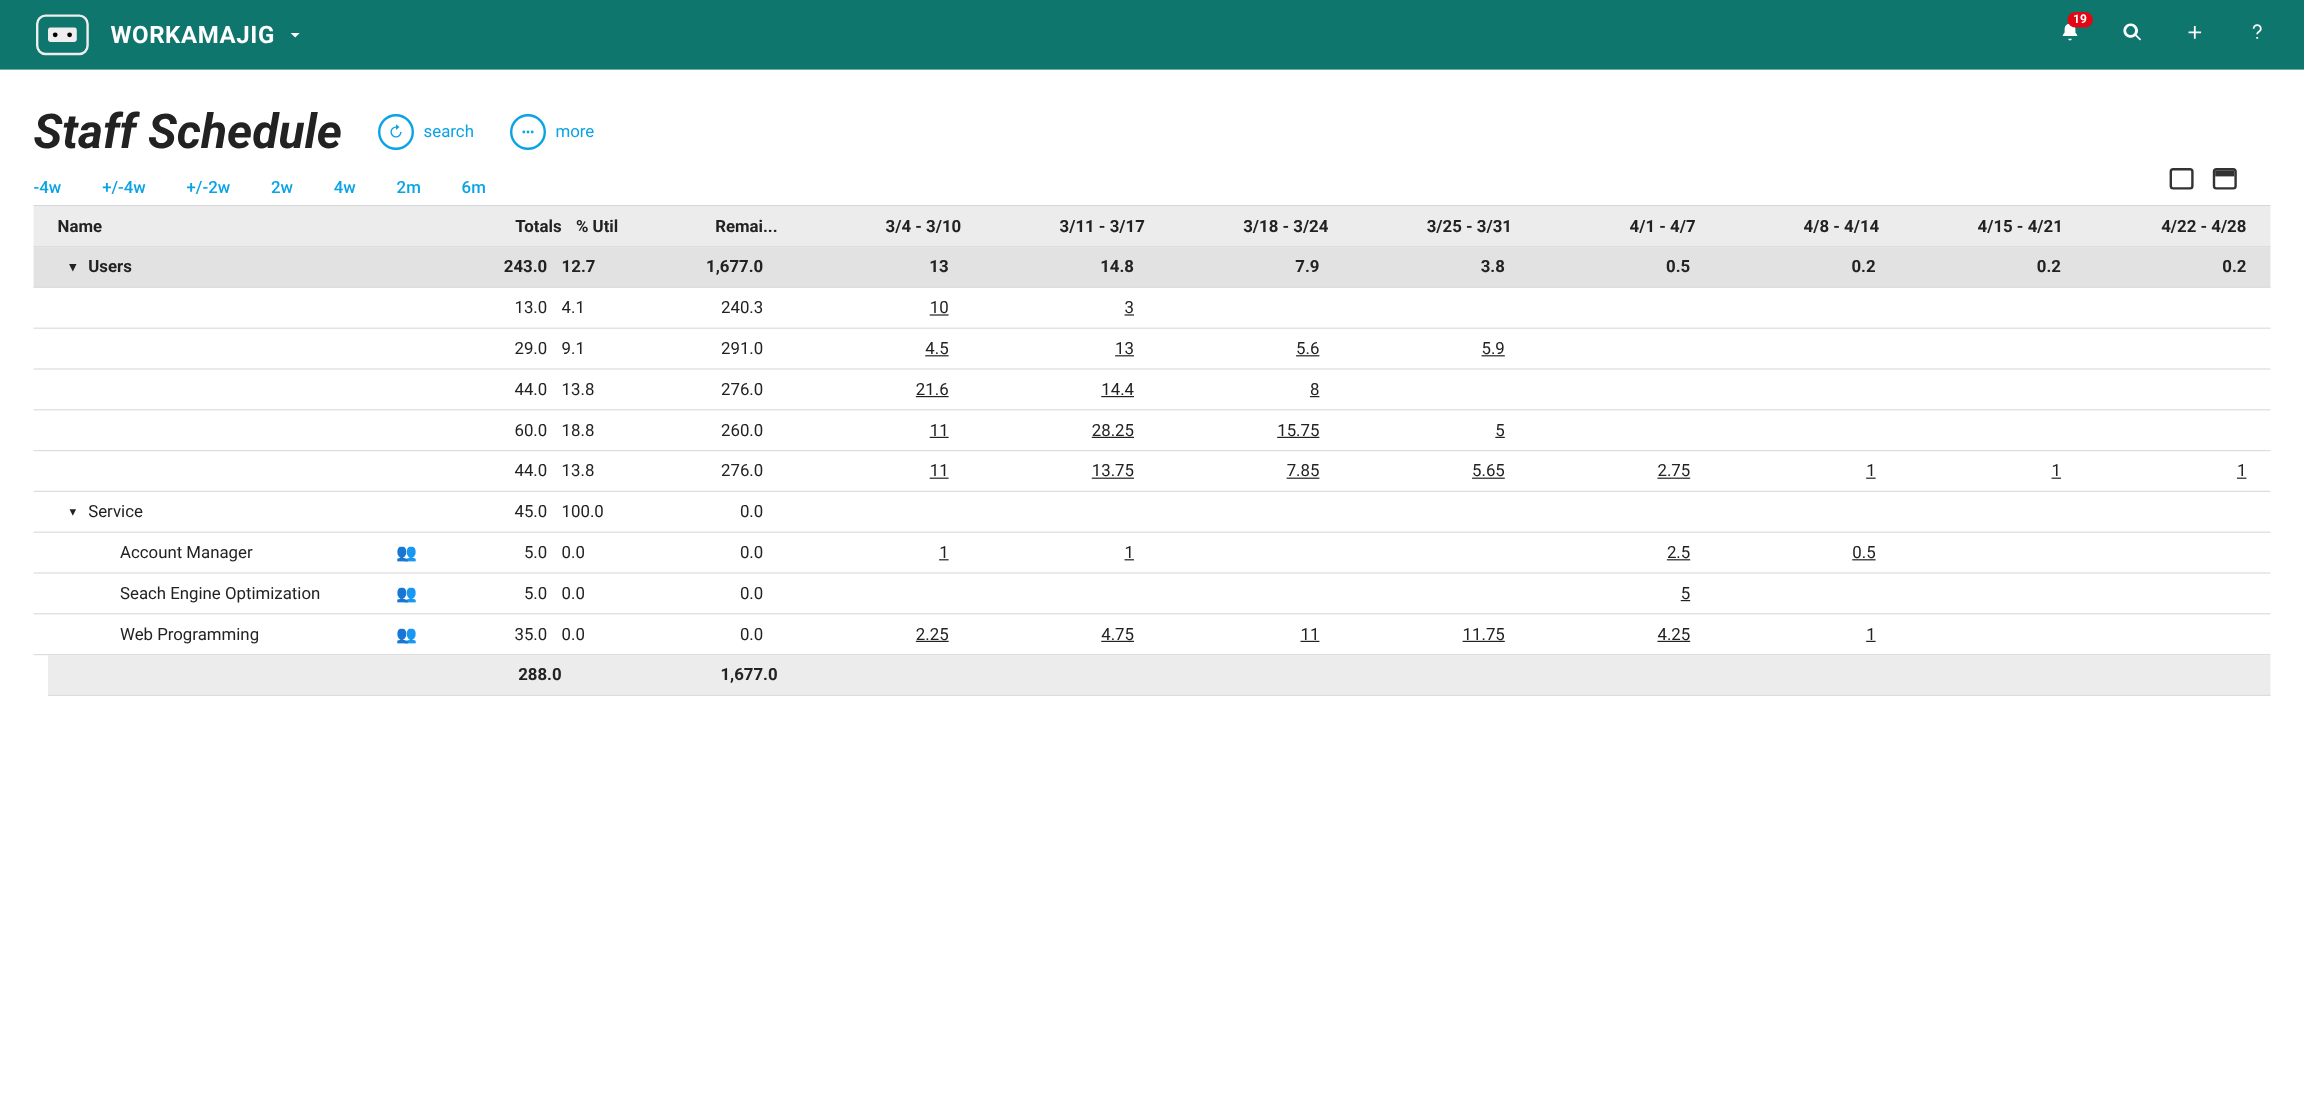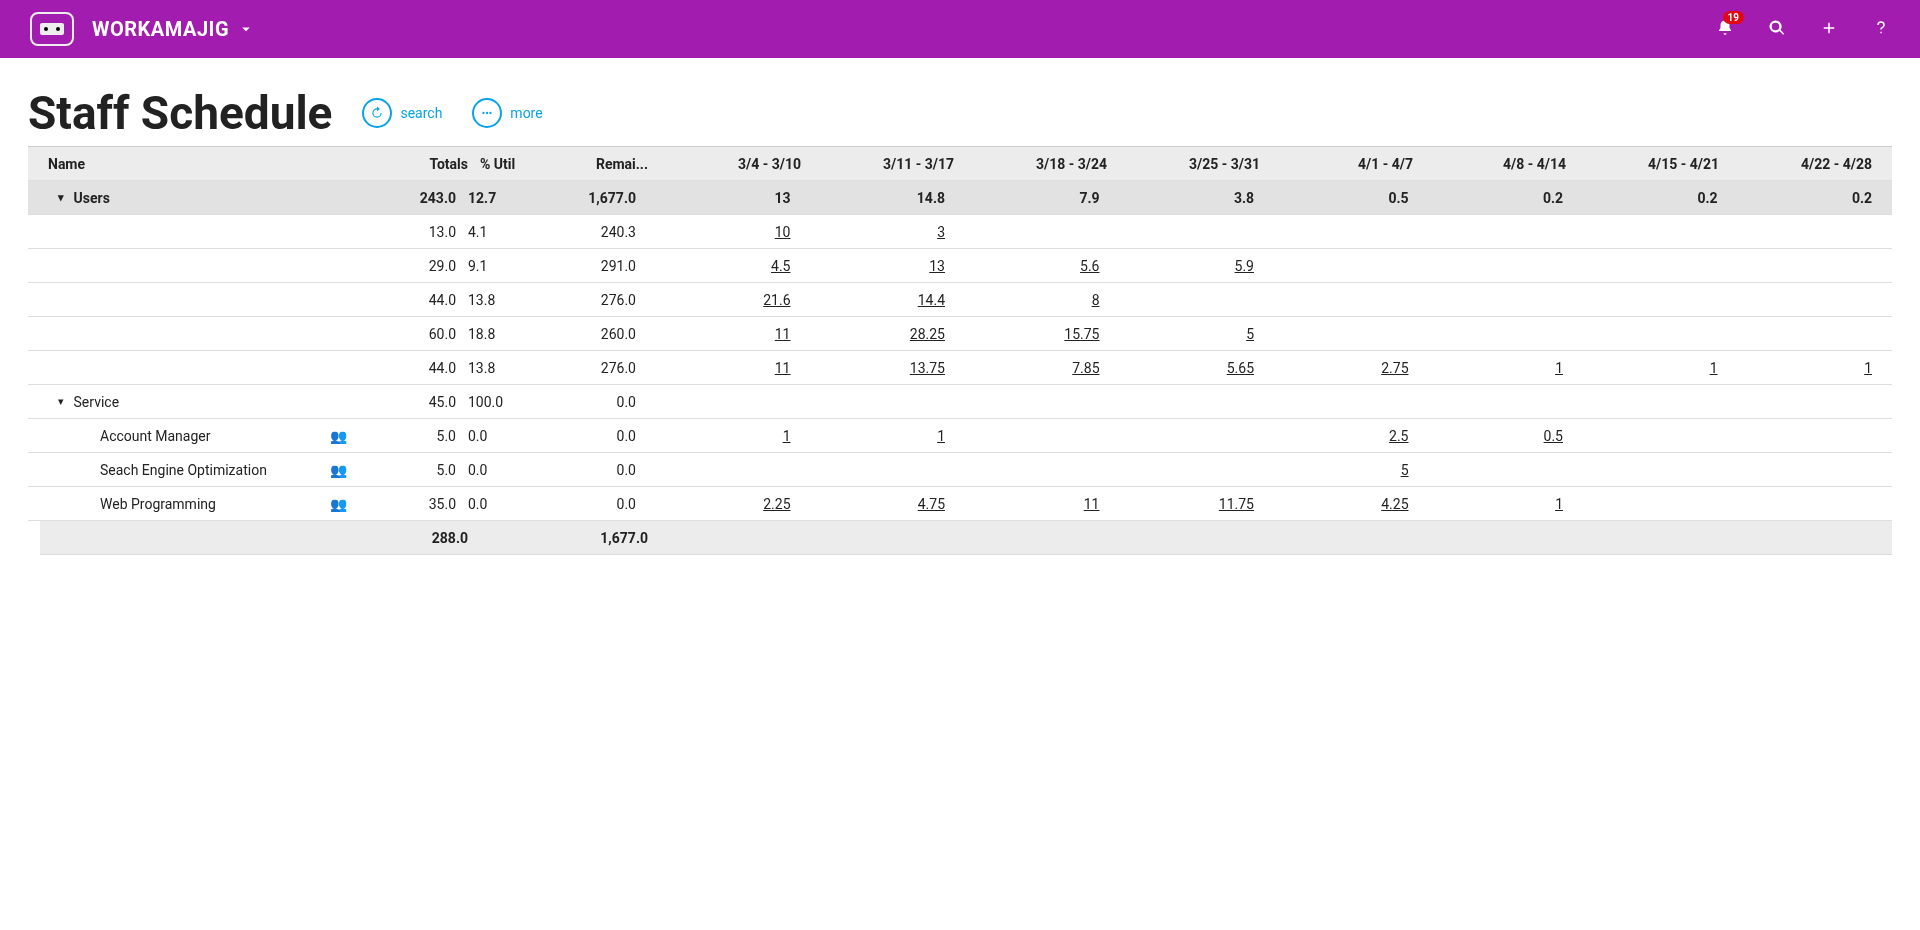--- a/index.html
+++ b/index.html
@@ -1,29 +1,29 @@
 <!DOCTYPE html>
 <html><head>
 <meta charset="utf-8">
 <style>
 * { margin:0; padding:0; box-sizing:border-box; }
 body { font-family:-apple-system,BlinkMacSystemFont,"Segoe UI",Roboto,Arial,sans-serif; font-size:14px; color:#222; background:#fff; }
-.topbar { background:#a21caf; color:#fff; height:58px; display:flex; align-items:center; padding:0 30px; justify-content:space-between; }
+.topbar { background:#0f766e; color:#fff; height:58px; display:flex; align-items:center; padding:0 30px; justify-content:space-between; }
 .topbar-left { display:flex; align-items:center; gap:18px; }
 .logo { width:44px; height:34px; border:2px solid #eee; border-radius:8px; display:flex; align-items:center; justify-content:center; }
 .logo-inner { width:24px; height:12px; background:#eee; border-radius:2px; position:relative; }
 .logo-inner::before, .logo-inner::after { content:''; position:absolute; width:4px; height:4px; background:#000; border-radius:50%; top:4px; }
 .logo-inner::before { left:4px; } .logo-inner::after { right:4px; }
 .brand { font-size:20px; font-weight:700; letter-spacing:.5px; display:flex; align-items:center; gap:8px; cursor:pointer; }
 .topbar-right { display:flex; align-items:center; gap:34px; }
 .tb-ic { position:relative; cursor:pointer; }
 .badge { position:absolute; top:-8px; right:-10px; background:#e30613; color:#fff; font-size:10px; font-weight:700; border-radius:8px; padding:1px 5px;margin-left:27px; }
 .page { padding:28px 28px 0 28px; }
 .page-head { display:flex; align-items:center; gap:30px; }
-.page-title { font-size:46px; font-weight:700; }
+.page-title { font-size:40px; font-weight:700;font-style:italic; }
 .hact { display:flex; align-items:center; gap:8px; cursor:pointer; }
 .hact .circ { width:30px; height:30px; border:2px solid #0aa3e6; border-radius:50%; display:flex; align-items:center; justify-content:center; color:#0aa3e6; }
 .hact .lbl { color:#0aa3e6; font-size:14px; }
 .date-row { display:flex; align-items:center; gap:20px; margin-top:34px; }
 .date-range { font-size:22px; font-weight:700; }
 .edit-btn { width:30px; height:30px; background:#cfe9f7; border-radius:4px; display:flex; align-items:center; justify-content:center; cursor:pointer; color:#1c82c4; }
 .ranges { display:flex; gap:34px; margin-top:16px; }
 .ranges a { color:#0aa3e6; font-size:14px; font-weight:500; cursor:pointer; }
 .view-toggles { position:absolute; right:28px; display:flex; gap:16px; }
 .view-toggles .vt { width:20px; height:18px; border:2px solid #333; border-radius:3px; position:relative; cursor:pointer; }
@@ -102,20 +102,35 @@
             <circle cx="6" cy="12" r="2"></circle>
             <circle cx="12" cy="12" r="2"></circle>
             <circle cx="18" cy="12" r="2"></circle>
           </svg>
         </div>
       <span class="lbl">more</span>
     </div>
   </div>
 
 
+  <div class="ranges-row">
+    <div class="ranges" id="ranges">
+        <a>-4w</a>
+        <a>+/-4w</a>
+        <a>+/-2w</a>
+        <a>2w</a>
+        <a>4w</a>
+        <a>2m</a>
+        <a>6m</a>
+      </div>
+    <div class="view-toggles">
+      <div class="vt"></div>
+      <div class="vt sel"></div>
+    </div>
+  </div>
 
   <div class="grid">
     <div class="row hdr" id="hdr-row">
         <div class="cname">Name</div>
         <div class="num">Totals</div>
         <div>% Util</div>
         <div class="num">Remai...</div>
         <div class="num">3/4 - 3/10</div>
         <div class="num">3/11 - 3/17</div>
         <div class="num">3/18 - 3/24</div>

